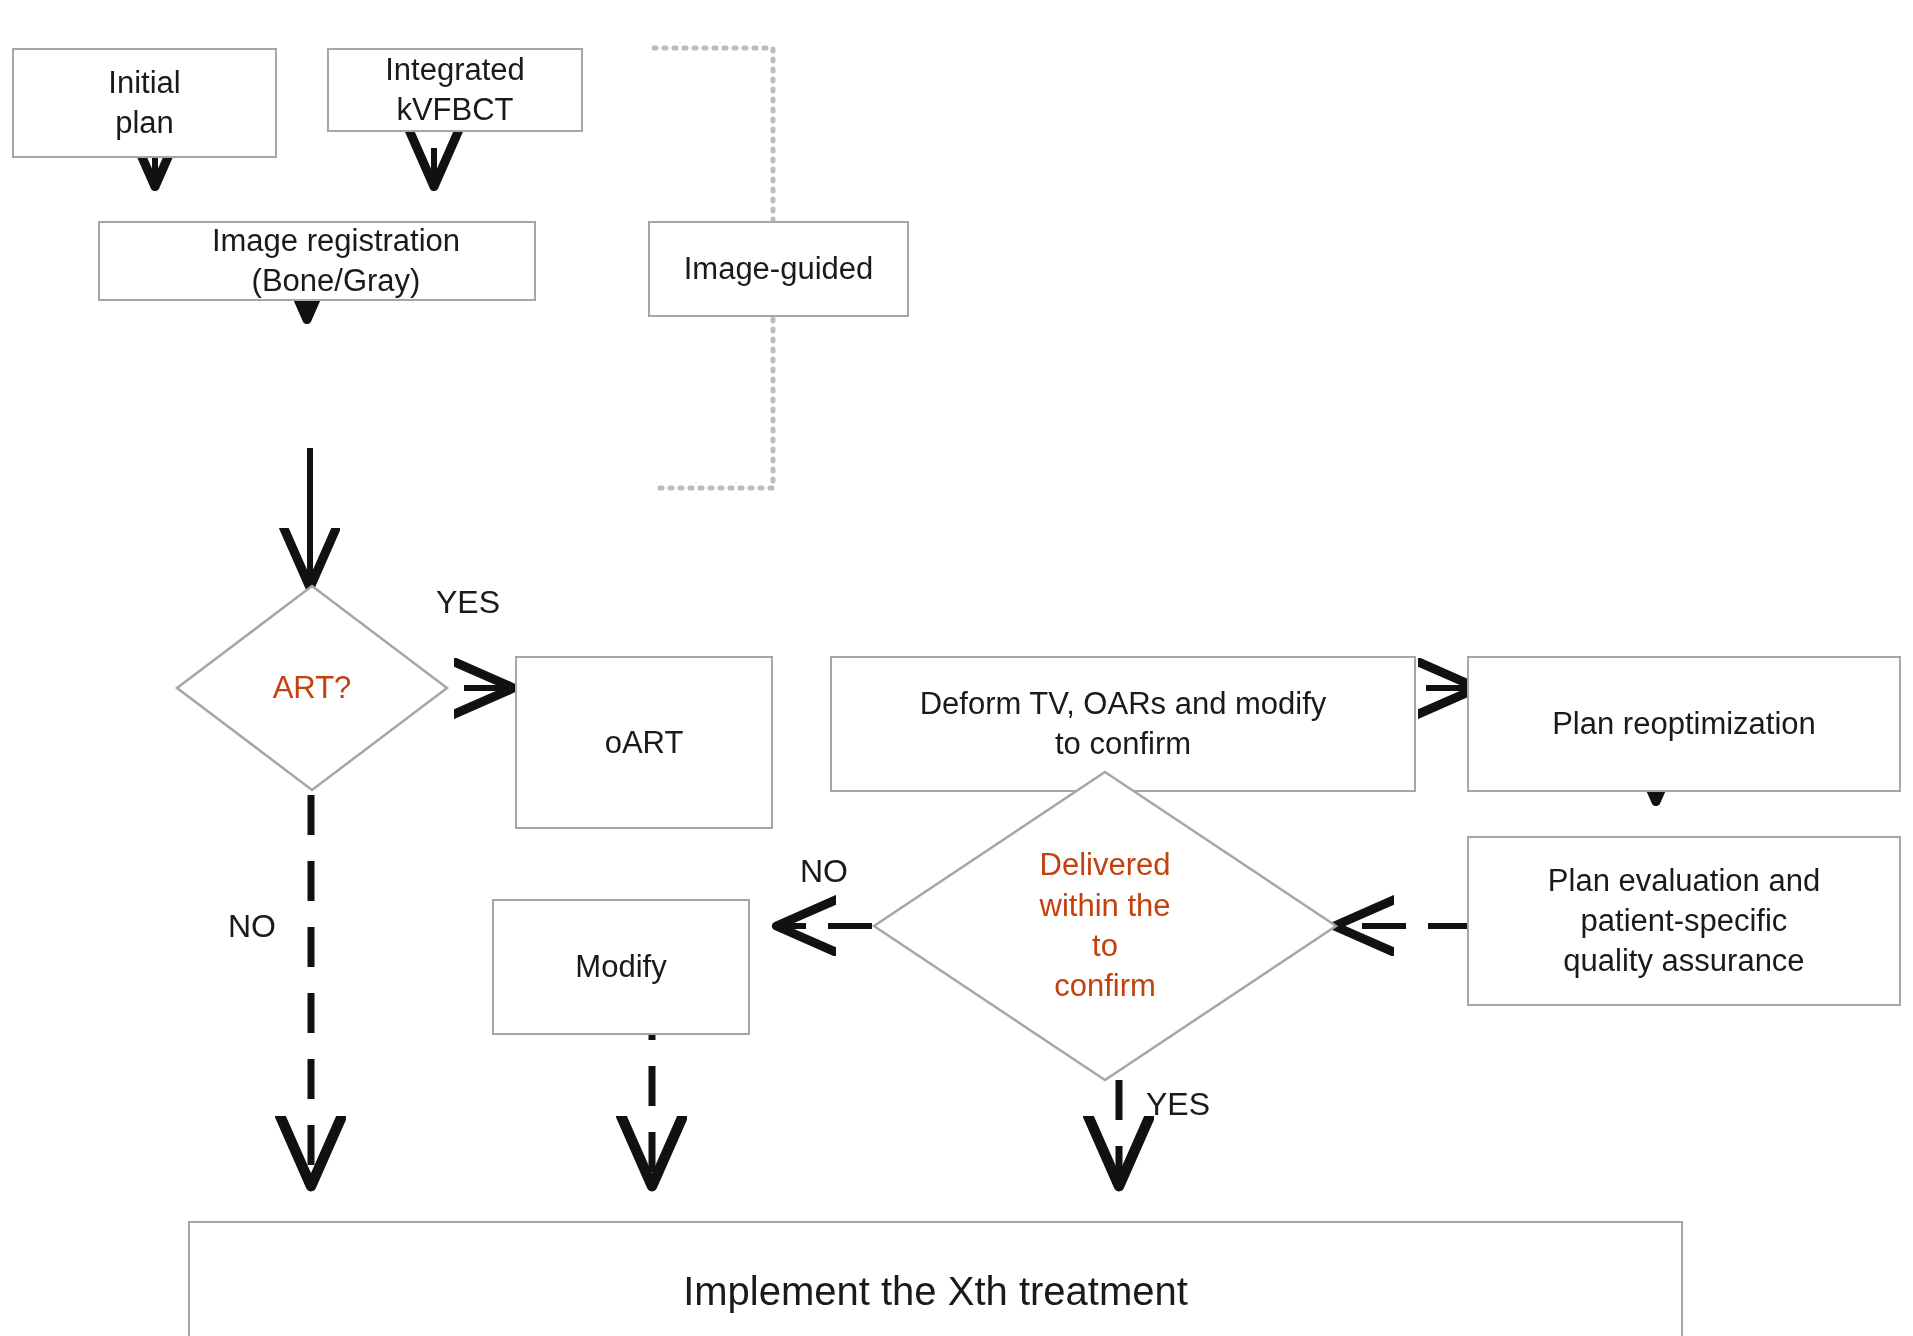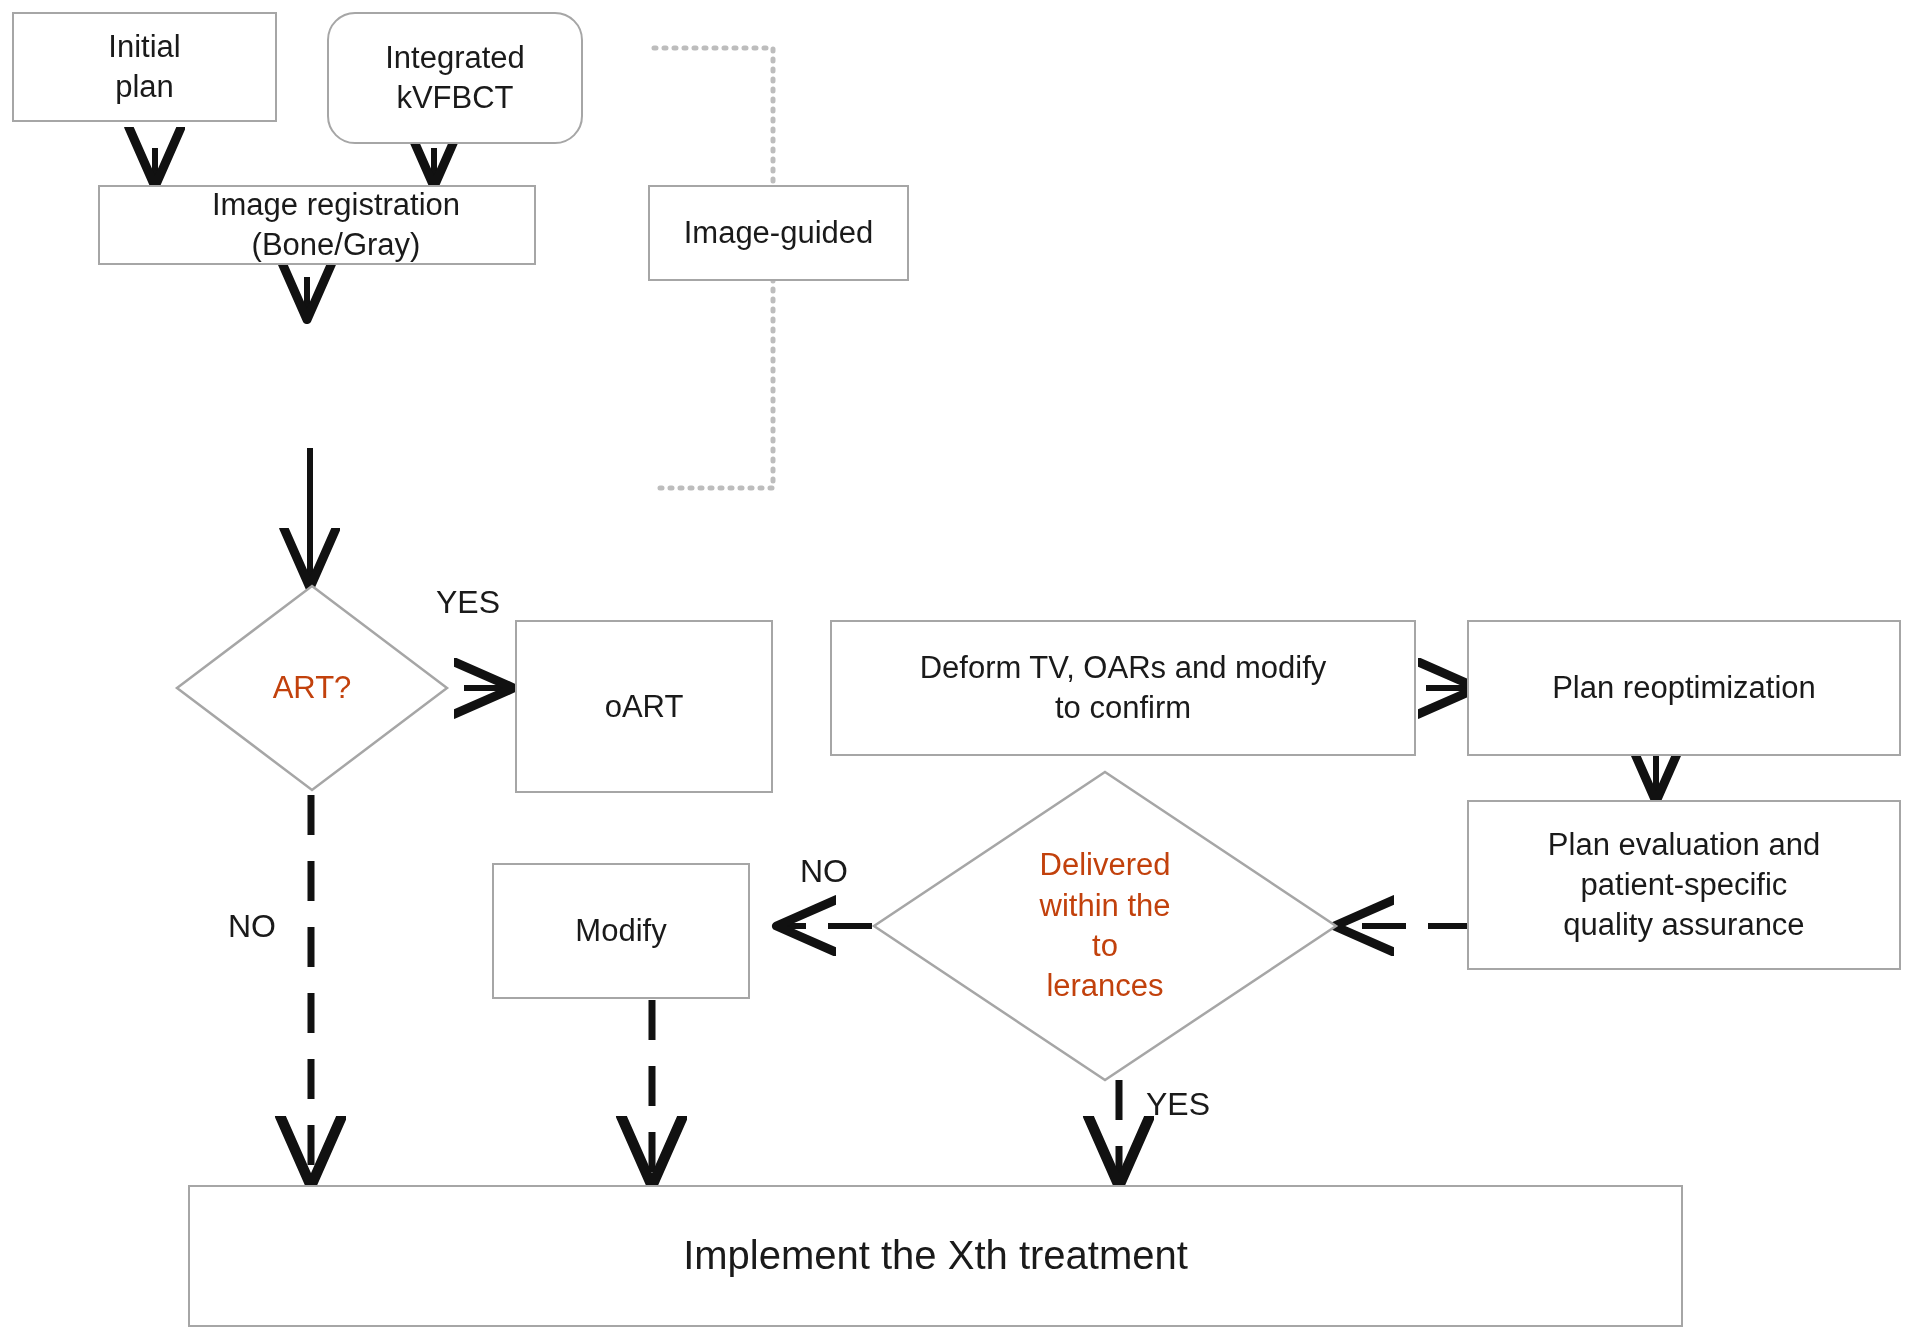--- a/index.html
+++ b/index.html
@@ -24,20 +24,21 @@
     background: #ffffff;
     display: flex;
     align-items: center;
     justify-content: center;
     text-align: center;
     color: #1a1a1a;
     font-size: 31px;
     line-height: 1.28;
     white-space: pre-line;
     padding: 4px 10px;
+    margin-top: 36px;
   }
 
   
   .diamond-wrap {
     position: absolute;
   }
   .diamond-wrap svg {
     position: absolute;
     left: 0;
     top: 0;
@@ -114,21 +115,21 @@
     <line x1="652" y1="1000" x2="652" y2="1182" stroke="#111111" stroke-width="7" stroke-dasharray="40 26" marker-end="url(#arrowSolid)"></line>
 
     <line x1="1119" y1="1080" x2="1119" y2="1182" stroke="#111111" stroke-width="7" stroke-dasharray="40 26" marker-end="url(#arrowSolid)"></line>
 
     <polyline points="654,48 773,48 773,488 654,488" fill="none" stroke="#bdbdbd" stroke-width="5" stroke-dasharray="2 8" stroke-linecap="round"></polyline>
   </svg>
 
   <div class="node" style="left:12px; top:12px; width:265px; height:110px;">Initial
 plan</div>
 
-  <div class="node" style="left:327px; top:12px; width:256px; height:132px;border-radius:28px;">Integrated
+  <div class="node" style="left:327px; top:12px; width:256px; height:84px;">Integrated
 kVFBCT</div>
 
   <div class="node" style="left:98px; top:185px; width:438px; height:80px;padding-left:48px;">Image registration
 (Bone/Gray)</div>
 
 
   <div class="node" style="left:648px; top:185px; width:261px; height:96px;">Image-guided</div>
 
   <div class="node" style="left:515px; top:620px; width:258px; height:173px;">oART</div>
 
@@ -152,21 +153,21 @@
     <div class="diamond-label">ART?</div>
   </div>
 
   <div class="diamond-wrap" style="left:872px; top:770px; width:466px; height:312px;">
     <svg width="466" height="312" viewBox="0 0 466 312">
       <polygon points="233,2 464,156 233,310 2,156" fill="#ffffff" stroke="#a6a6a6" stroke-width="2.5"></polygon>
     </svg>
     <div class="diamond-label">Delivered
 within the
 to
-lerances</div>
+confirm</div>
   </div>
 
   <span class="edge-label" style="left:436px; top:586px;">YES</span>
 
   <span class="edge-label" style="left:228px; top:910px;">NO</span>
 
   <span class="edge-label" style="left:800px; top:855px;">NO</span>
 
   <span class="edge-label" style="left:1146px; top:1088px;">YES</span>
 

